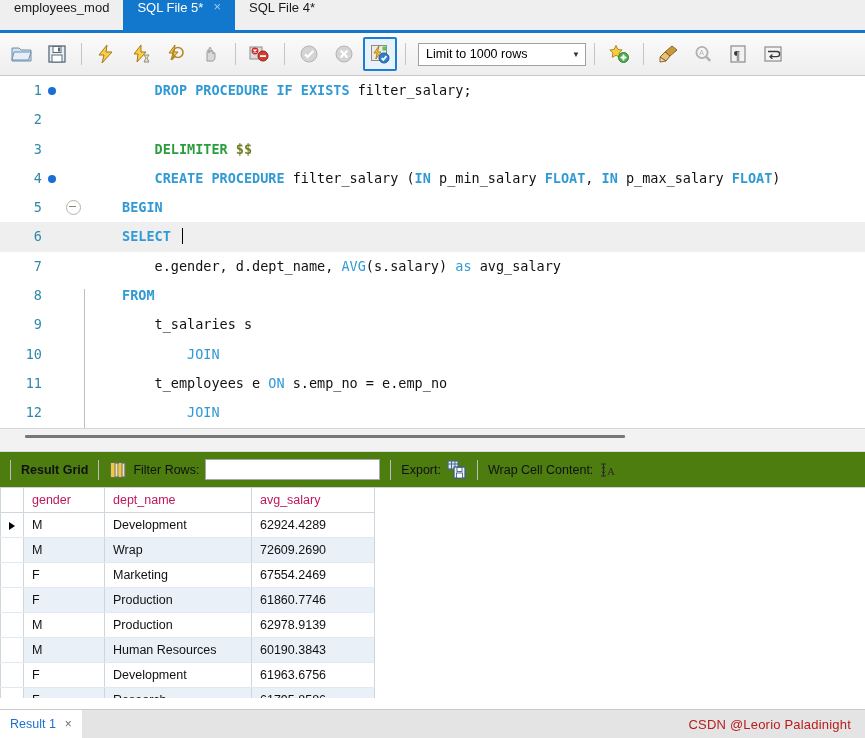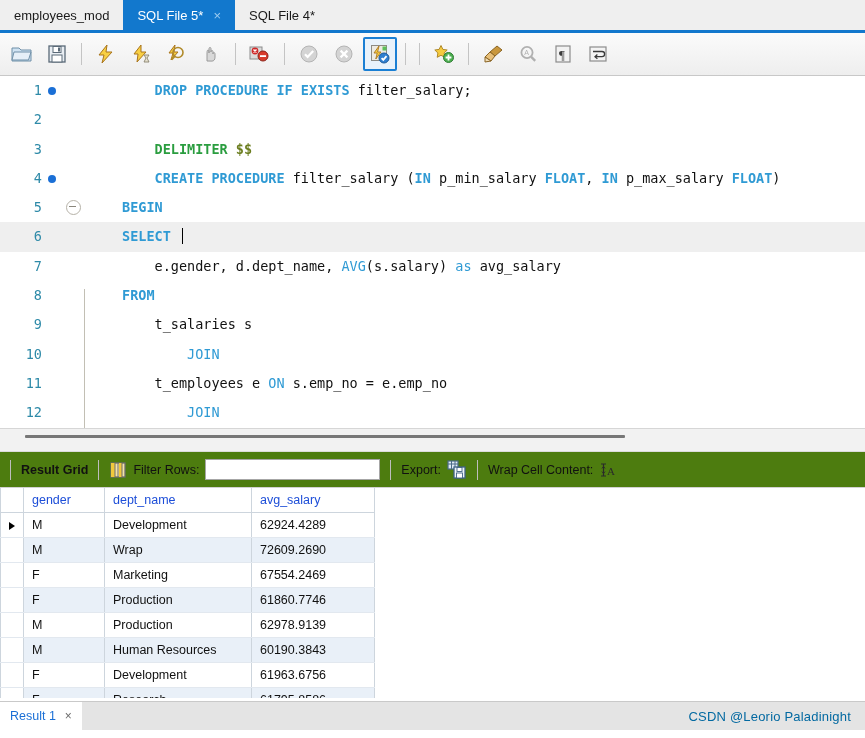--- a/index.html
+++ b/index.html
@@ -21,21 +21,21 @@
   .tabstrip {
     height: 30px;
     background: #efefef;
     border-bottom: 3px solid #1278cd;
     display: flex;
     align-items: stretch;
     position: relative;
   }
   .tab {
     display: flex;
-    align-items: center;
+    align-items: flex-start;
     padding: 0 14px;
     font-size: 13px;
     color: #1a1a1a;
     background: #efefef;
     cursor: default;
     white-space: nowrap;
   }
   .tab.active {
     background: #1278cd;
     color: #ffffff;
@@ -248,21 +248,21 @@
     table-layout: fixed;
   }
   table.grid th {
     background: #ffffff;
     border: 1px solid #cdd5dd;
     border-top: none;
     font-weight: normal;
     text-align: left;
     padding: 3px 8px;
     height: 18px;
-    color: #1d4ed8;
+    color: #be185d;
   }
   table.grid td {
     border-left: 1px solid #cdd5dd;
     border-right: 1px solid #cdd5dd;
     border-bottom: 1px solid #e2e8ef;
     padding: 3px 8px;
     height: 18px;
     color: #111;
     white-space: nowrap;
     overflow: hidden;
@@ -285,21 +285,21 @@
     vertical-align: middle;
   }
   .col-gender { width: 64px; }
   .col-dept { width: 130px; }
   .col-avg { width: 106px; }
 
   
   .bottombar {
     position: absolute;
     left: 0;
-    bottom: 8px;
+    bottom: 0;
     width: 865px;
     height: 28px;
     background: #e4e4e4;
     border-top: 1px solid #c9c9c9;
     display: flex;
     align-items: center;
   }
   .result-tab {
     background: #ffffff;
     height: 28px;
@@ -312,21 +312,21 @@
   }
   .result-tab .rt-close {
     margin-left: 9px;
     color: #6b6b6b;
     font-size: 12px;
   }
   .watermark {
     position: absolute;
     right: 14px;
     bottom: 6px;
-    color: #0369a1;
+    color: #b91c1c;
     font-size: 13px;
     letter-spacing: 0.2px;
   }
   svg { display: block; }
 </style>
 </head>
 <body>
 
 <div class="tabstrip">
   <div class="tab">
@@ -421,20 +421,24 @@
       <rect x="1.5" y="1.5" width="15" height="15" fill="#eceae2" stroke="#8d8b84" stroke-width="1"></rect>
       <path d="M9 2L4 9h3.2l-1.4 6L11 8H7.6z" fill="#f8cf43" stroke="#a9751d" stroke-width="0.9"></path>
       <rect x="12.5" y="2.5" width="4" height="4" fill="#5bbf5b"></rect>
       <circle cx="14" cy="14" r="5" fill="#2f7fd0" stroke="#1b5a9a" stroke-width="1"></circle>
       <path d="M11.6 14.1l1.7 1.8 3.2-3.8" stroke="#ffffff" stroke-width="1.8" fill="none"></path>
     </svg>
   </div>
 
   <div class="tbsep"></div>
 
+  <div class="limitbox">
+    <span>Limit to 1000 rows</span>
+    <span class="caret">▼</span>
+  </div>
 
   <div class="tbsep"></div>
 
   <div class="tbtn">
     <svg width="22" height="20" viewBox="0 0 22 20">
       <path d="M8 1.5l1.9 3.9 4.3.6-3.1 3 .7 4.3L8 11.3 4.2 13.3l.7-4.3-3.1-3 4.3-.6z" fill="#f6cb3f" stroke="#b08a2a" stroke-width="1"></path>
       <circle cx="15.5" cy="13.5" r="5" fill="#4caf50" stroke="#2f7d32" stroke-width="1"></circle>
       <path d="M15.5 10.6v5.8M12.6 13.5h5.8" stroke="#ffffff" stroke-width="1.8"></path>
     </svg>
   </div>

